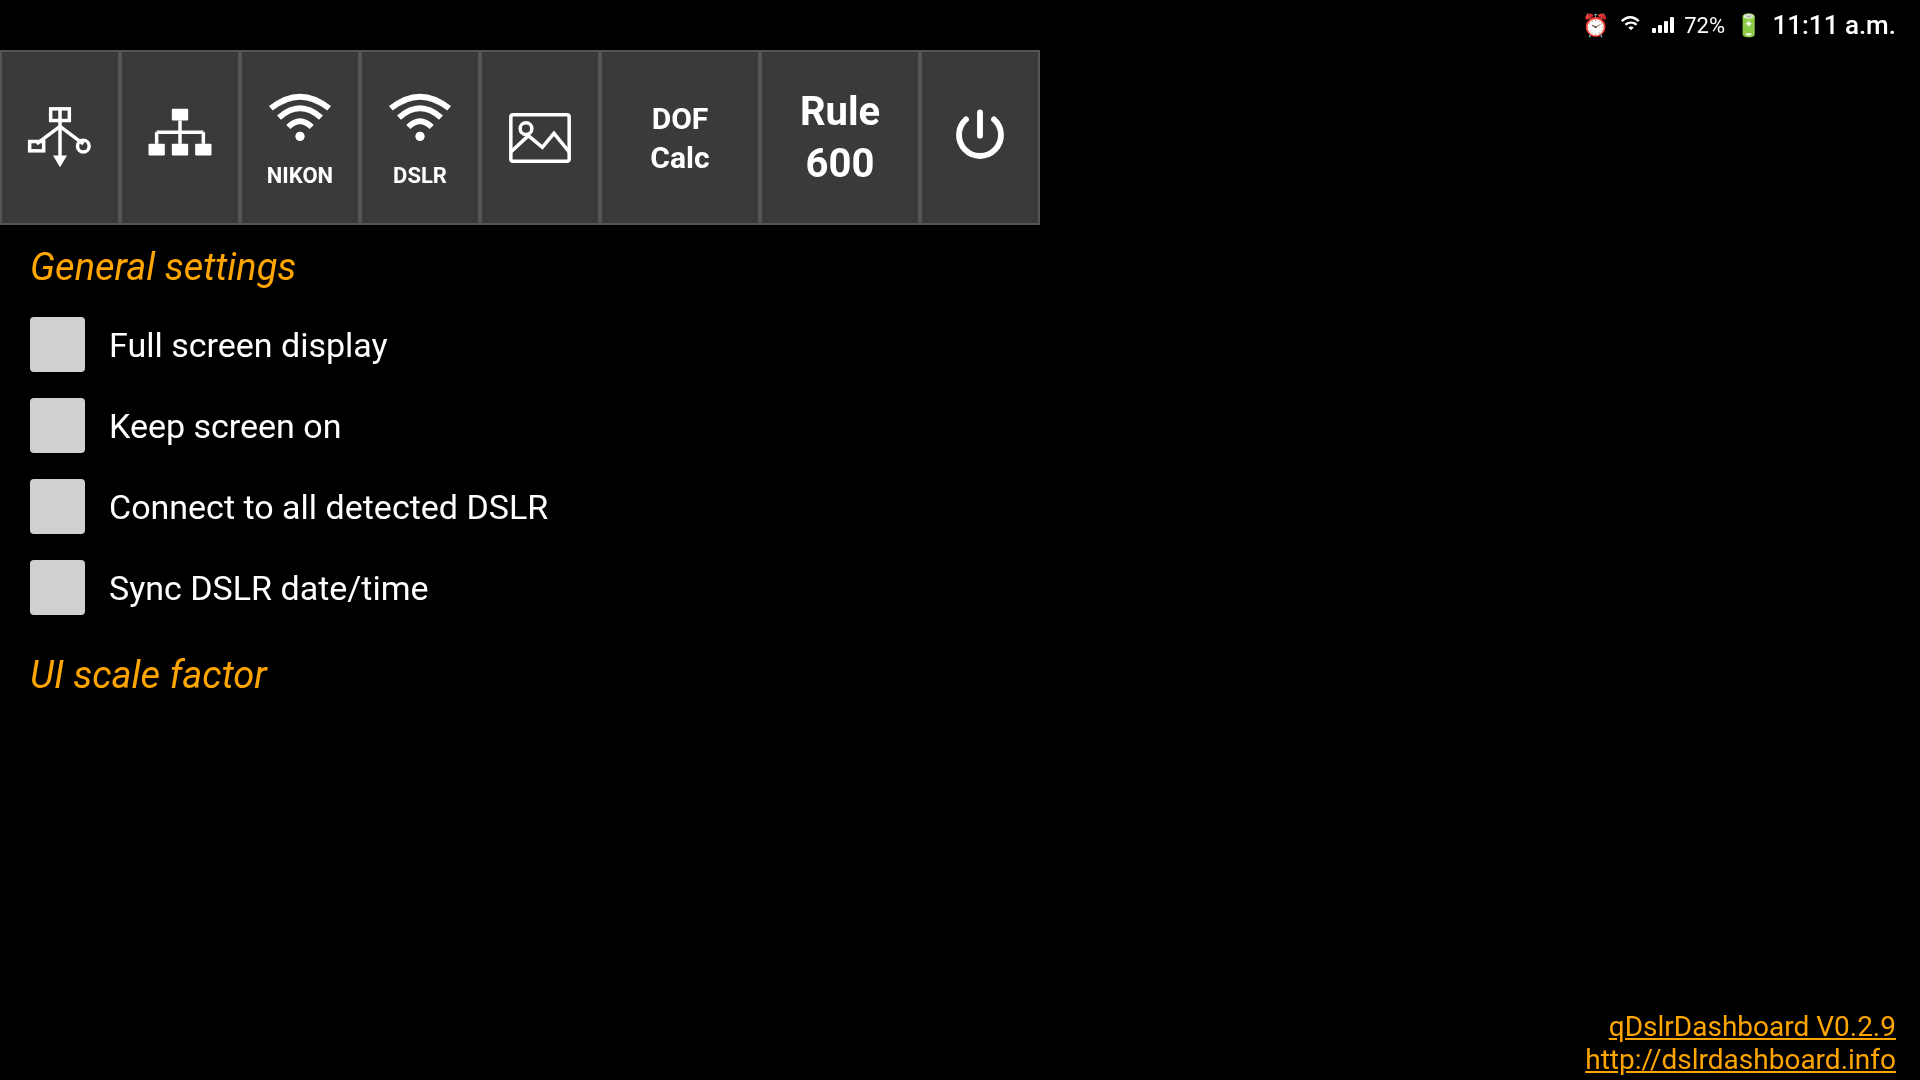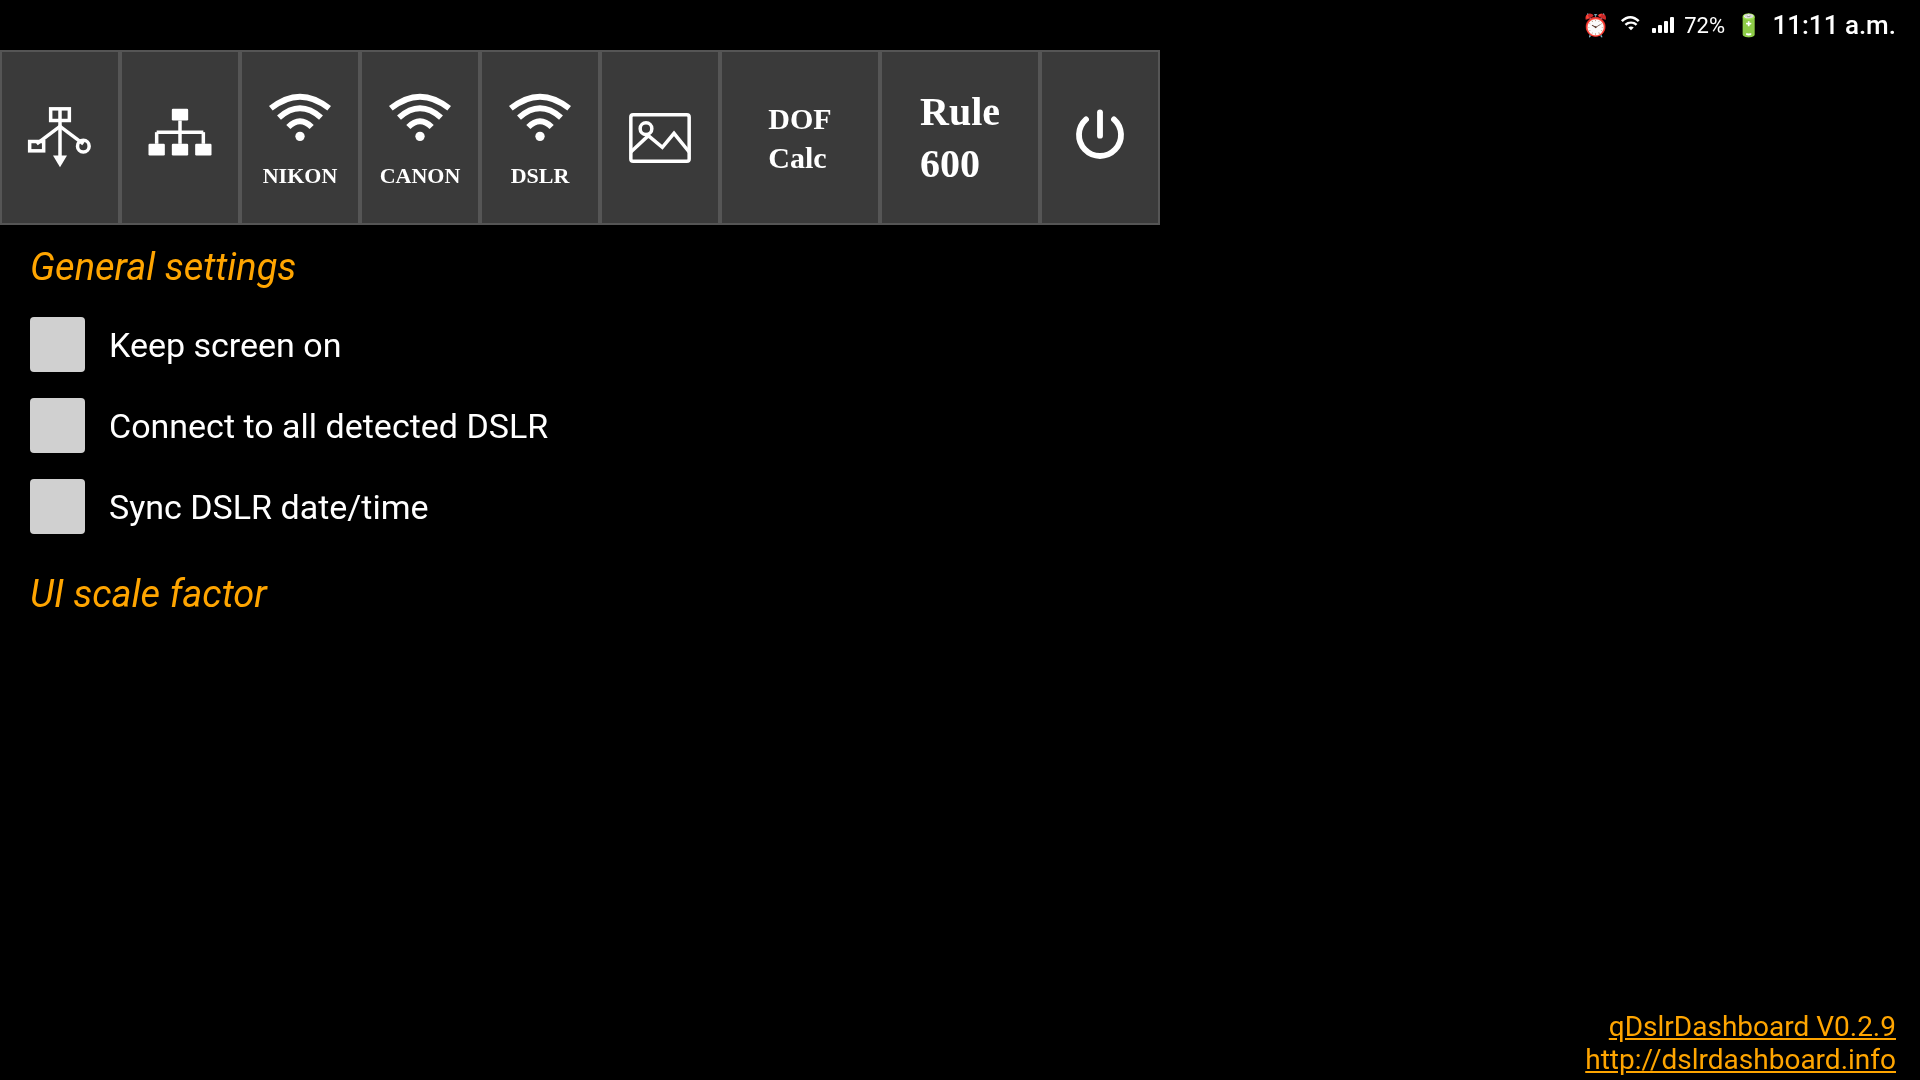--- a/index.html
+++ b/index.html
@@ -56,22 +56,22 @@
     }
 
     .toolbar-btn svg {
       fill: #fff;
     }
 
     .toolbar-btn-label {
       color: #fff;
       font-size: 22px;
       font-weight: bold;
+      text-align: center;
       line-height: 1.2;
-      font-family: Liberation Serif, serif;
     }
 
     
     #main-content {
       position: absolute;
       top: 225px;
       left: 0;
       right: 0;
       bottom: 0;
       padding: 20px 30px;
@@ -225,37 +225,28 @@
   <div class="toolbar-btn">
     <svg class="wifi-icon" viewBox="0 0 60 60" fill="white">
       <path d="M5 20 Q30 0 55 20" stroke="white" stroke-width="5" fill="none"></path>
       <path d="M12 28 Q30 12 48 28" stroke="white" stroke-width="5" fill="none"></path>
       <path d="M20 36 Q30 26 40 36" stroke="white" stroke-width="5" fill="none"></path>
       <circle cx="30" cy="44" r="4" fill="white"></circle>
     </svg>
     <span class="toolbar-btn-label">NIKON</span>
   </div>
 
+
   <div class="toolbar-btn">
     <svg class="wifi-icon" viewBox="0 0 60 60" fill="white">
       <path d="M5 20 Q30 0 55 20" stroke="white" stroke-width="5" fill="none"></path>
       <path d="M12 28 Q30 12 48 28" stroke="white" stroke-width="5" fill="none"></path>
       <path d="M20 36 Q30 26 40 36" stroke="white" stroke-width="5" fill="none"></path>
       <circle cx="30" cy="44" r="4" fill="white"></circle>
     </svg>
-    <span class="toolbar-btn-label">CANON</span>
-  </div>
-
-  <div class="toolbar-btn">
-    <svg class="wifi-icon" viewBox="0 0 60 60" fill="white">
-      <path d="M5 20 Q30 0 55 20" stroke="white" stroke-width="5" fill="none"></path>
-      <path d="M12 28 Q30 12 48 28" stroke="white" stroke-width="5" fill="none"></path>
-      <path d="M20 36 Q30 26 40 36" stroke="white" stroke-width="5" fill="none"></path>
-      <circle cx="30" cy="44" r="4" fill="white"></circle>
-    </svg>
     <span class="toolbar-btn-label">DSLR</span>
   </div>
 
   <div class="toolbar-btn">
     <svg class="image-icon" viewBox="0 0 60 60" fill="none" stroke="white" stroke-width="3">
       <rect x="5" y="10" width="50" height="40" rx="2" stroke="white" stroke-width="3" fill="none"></rect>
       <circle cx="18" cy="22" r="5" stroke="white" stroke-width="3" fill="none"></circle>
       <polyline points="5,42 20,28 32,38 42,26 55,42" stroke="white" stroke-width="3" fill="none"></polyline>
     </svg>
   </div>
@@ -277,20 +268,24 @@
 
 </div>
 
 <div id="main-content">
 
   <div>
     <div class="section-title">General settings</div>
 
     <div class="settings-list">
 
+      <div class="setting-item">
+        <input type="checkbox" class="checkbox" id="fullscreen" style="">
+        <label class="setting-label" for="fullscreen">Full screen display</label>
+      </div>
 
       <div class="setting-item">
         <input type="checkbox" class="checkbox" id="keepscreen" style="">
         <label class="setting-label" for="keepscreen">Keep screen on</label>
       </div>
 
 
       <div class="setting-item">
         <input type="checkbox" class="checkbox" id="connectall" style="">
         <label class="setting-label" for="connectall">Connect to all detected DSLR</label>

